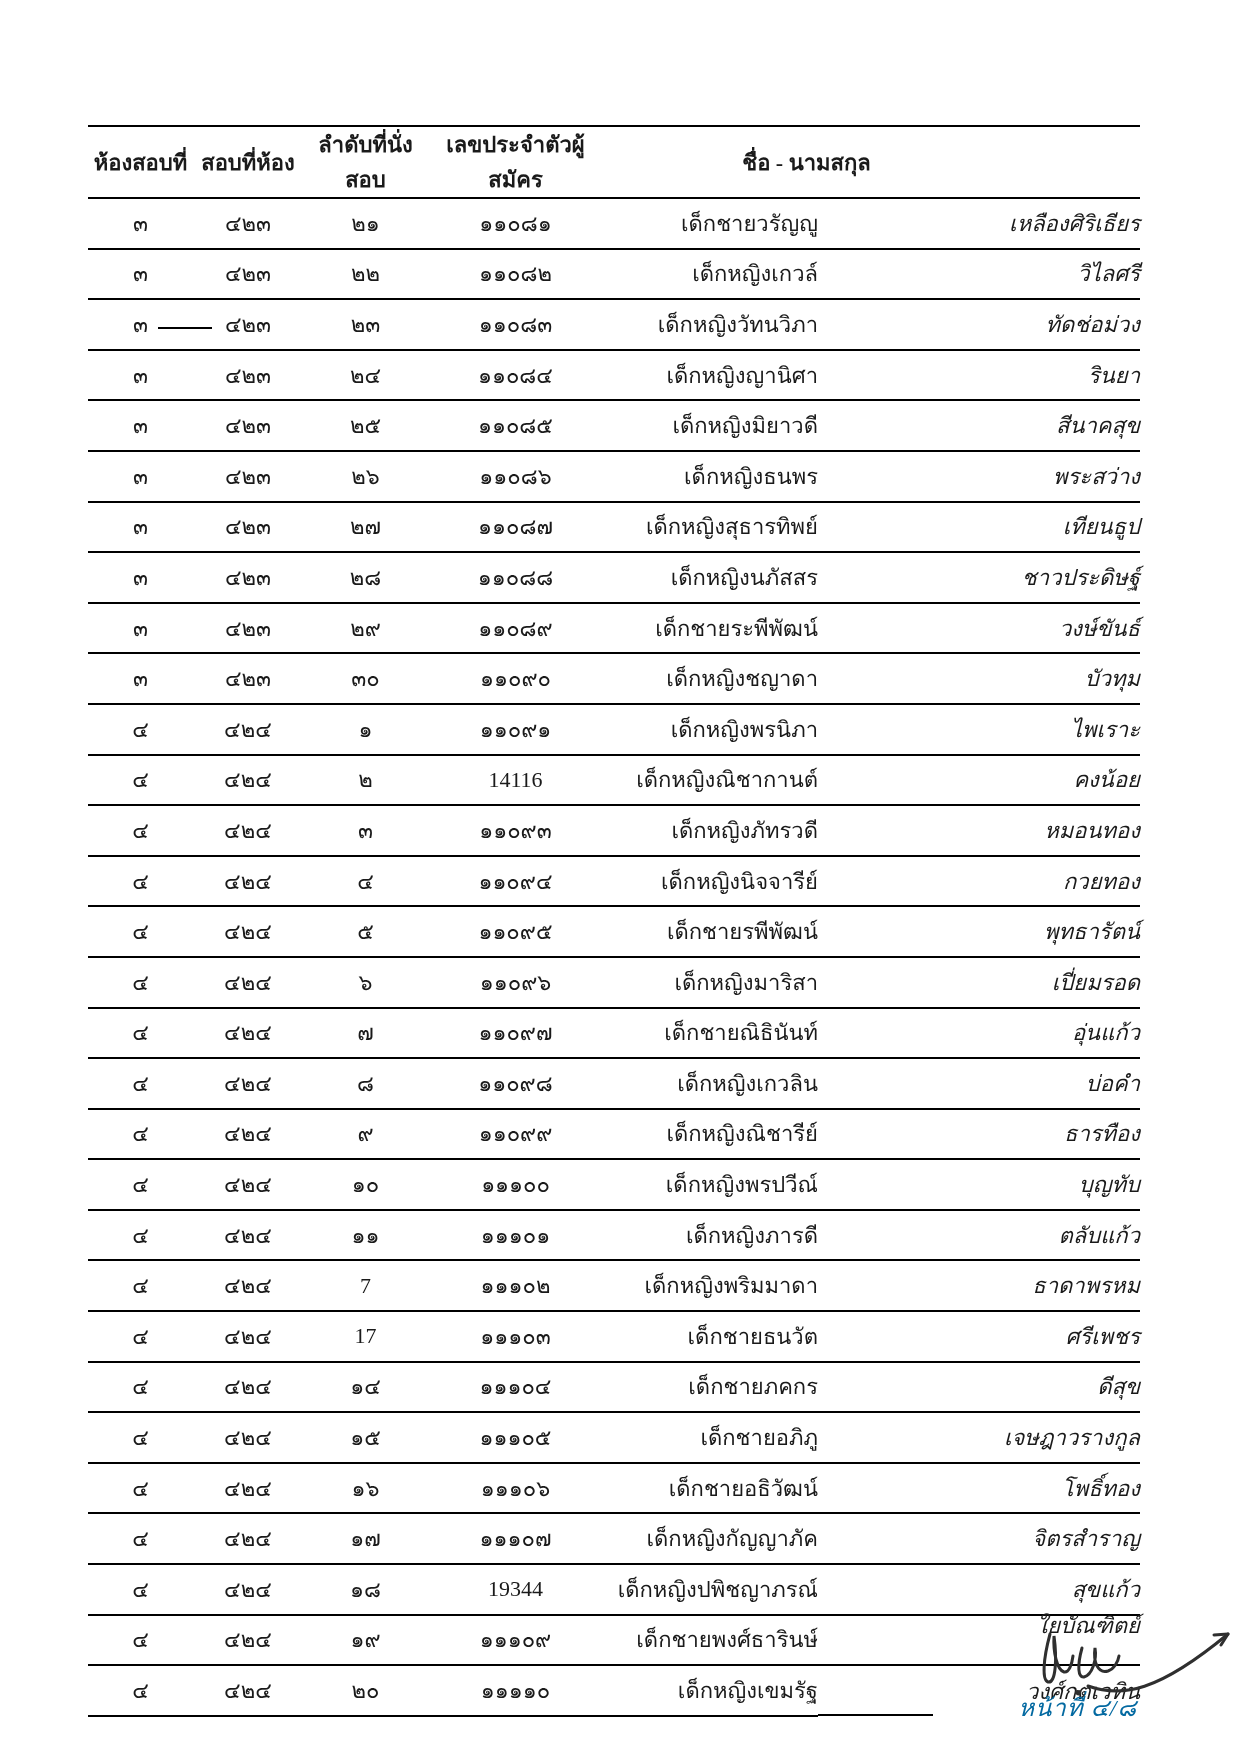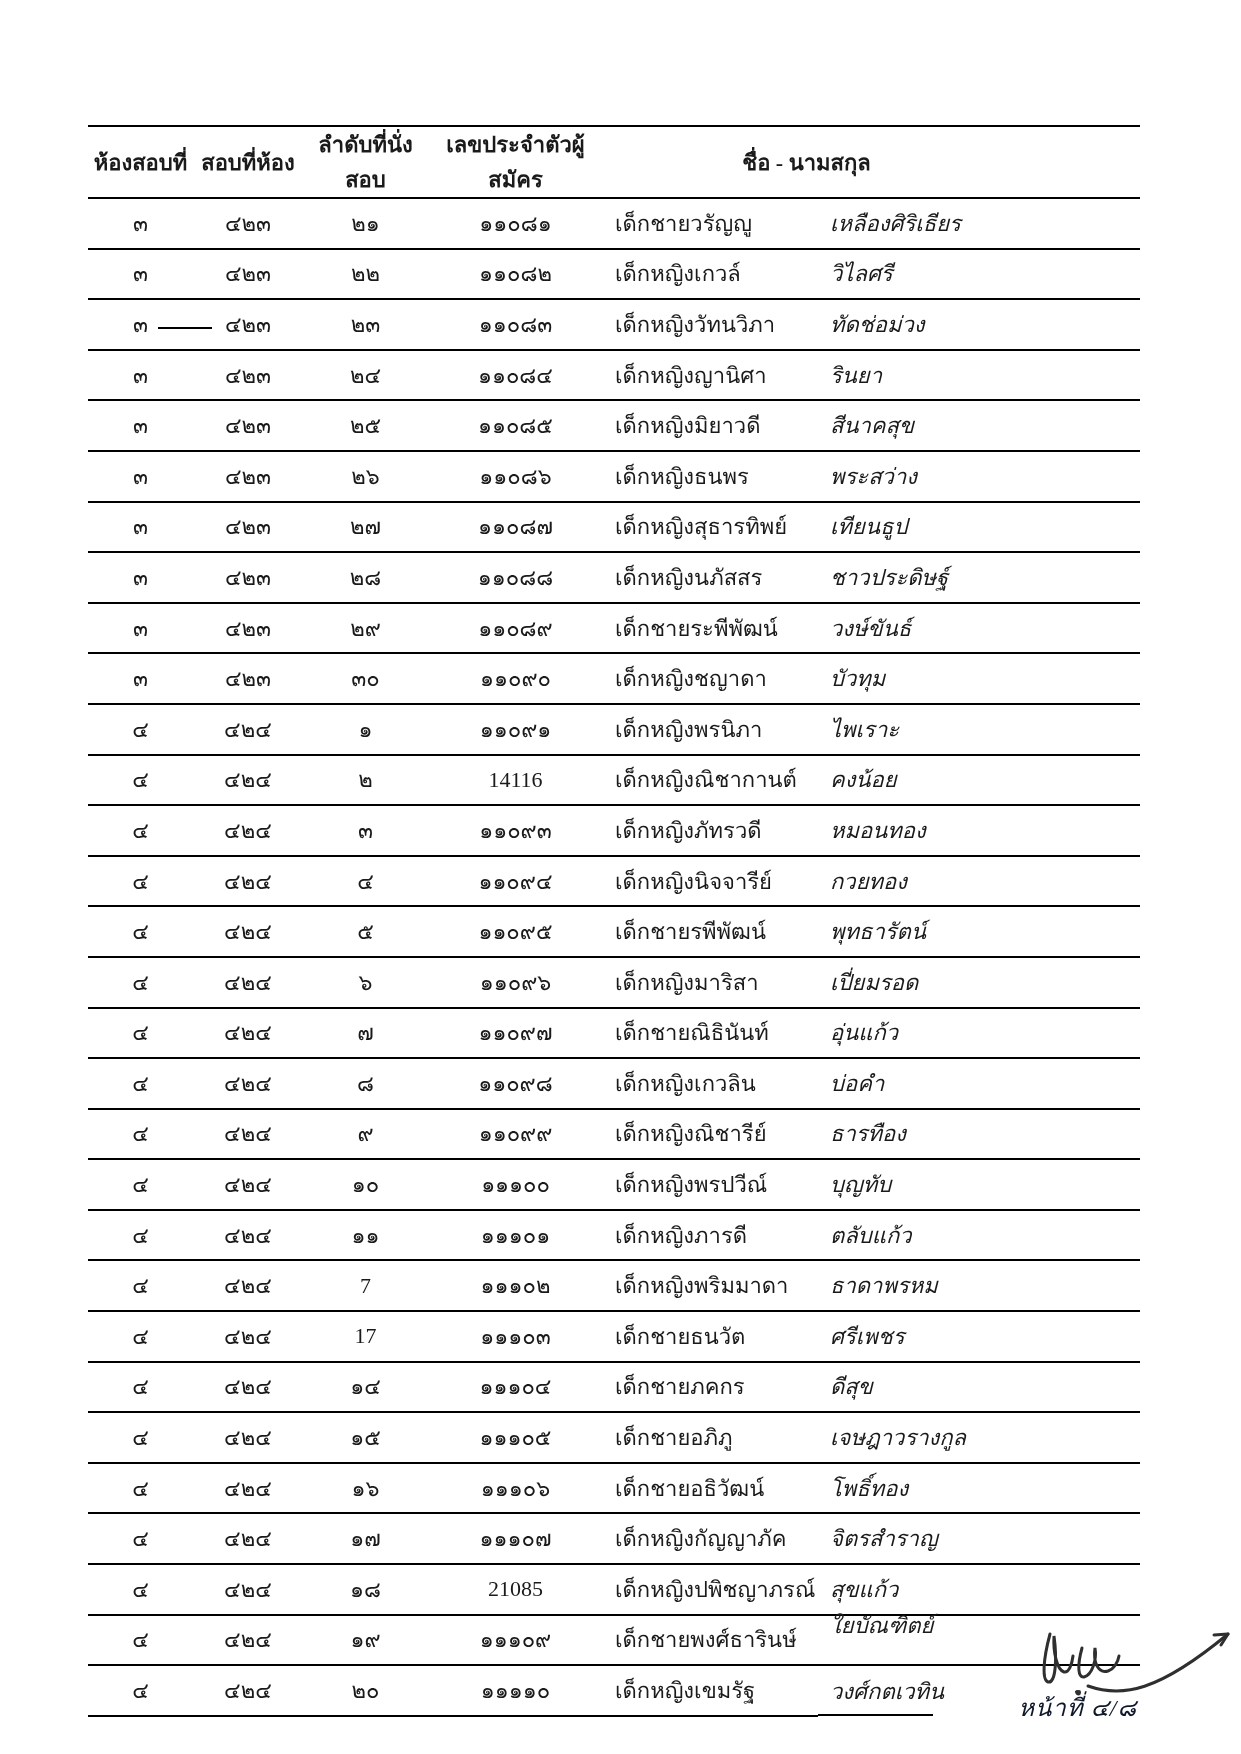--- a/index.html
+++ b/index.html
@@ -20,31 +20,31 @@
     font-weight:bold;font-size:22px;height:42px;
     text-align:center;vertical-align:middle;padding:0;
   }
   thead th.name-head{padding-right:130px;}
   tbody td{
     border-bottom:2px solid #000;height:48.6px;
     font-size:22px;vertical-align:middle;padding:0;
     white-space:nowrap;overflow:visible;
   }
   td.c{text-align:center;}
-  td.l{text-align:left;padding-left:12px;}
+  td.l{text-align:right;padding-left:12px;}
   td.surname{padding-left:12px;font-style:italic;}
   td.raised span{position:relative;top:-14px;display:inline-block;}
   tbody tr:last-child td{border-bottom:none;}
   tbody tr:last-child td:not(.surname){border-bottom:2px solid #000;}
   tbody tr:last-child td.surname{
     background:linear-gradient(#000,#000) left bottom / 115px 2px no-repeat;
   }
   .page-footer{
     position:absolute;top:1688px;right:104px;
-    font-style:italic;color:#0f172a;font-size:24px;
+    font-style:italic;color:#0369a1;font-size:24px;
     letter-spacing:1px;
   }
   .signature{position:absolute;left:1030px;top:1608px;width:210px;height:100px;}
   .artifact-line{position:absolute;left:158px;top:327px;width:54px;height:2px;background:#000;}
 </style>
 </head>
 <body>
 
 <div class="page">
 
@@ -307,21 +307,21 @@
       <td class="c">๑๗</td>
       <td class="c">๑๑๑๐๗</td>
       <td class="l">เด็กหญิงกัญญาภัค</td>
       <td class="l surname"><span>จิตรสำราญ</span></td>
     </tr>
 
     <tr>
       <td class="c">๔</td>
       <td class="c">๔๒๔</td>
       <td class="c">๑๘</td>
-      <td class="c">21085</td>
+      <td class="c">19344</td>
       <td class="l">เด็กหญิงปพิชญาภรณ์</td>
       <td class="l surname"><span>สุขแก้ว</span></td>
     </tr>
 
     <tr>
       <td class="c">๔</td>
       <td class="c">๔๒๔</td>
       <td class="c">๑๙</td>
       <td class="c">๑๑๑๐๙</td>
       <td class="l">เด็กชายพงศ์ธารินษ์</td>

